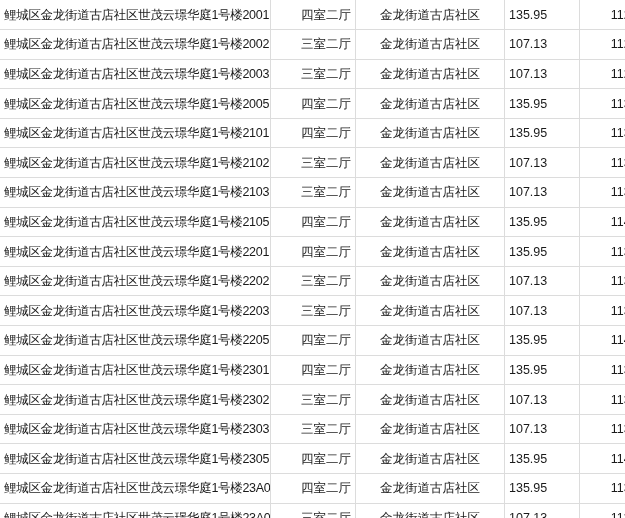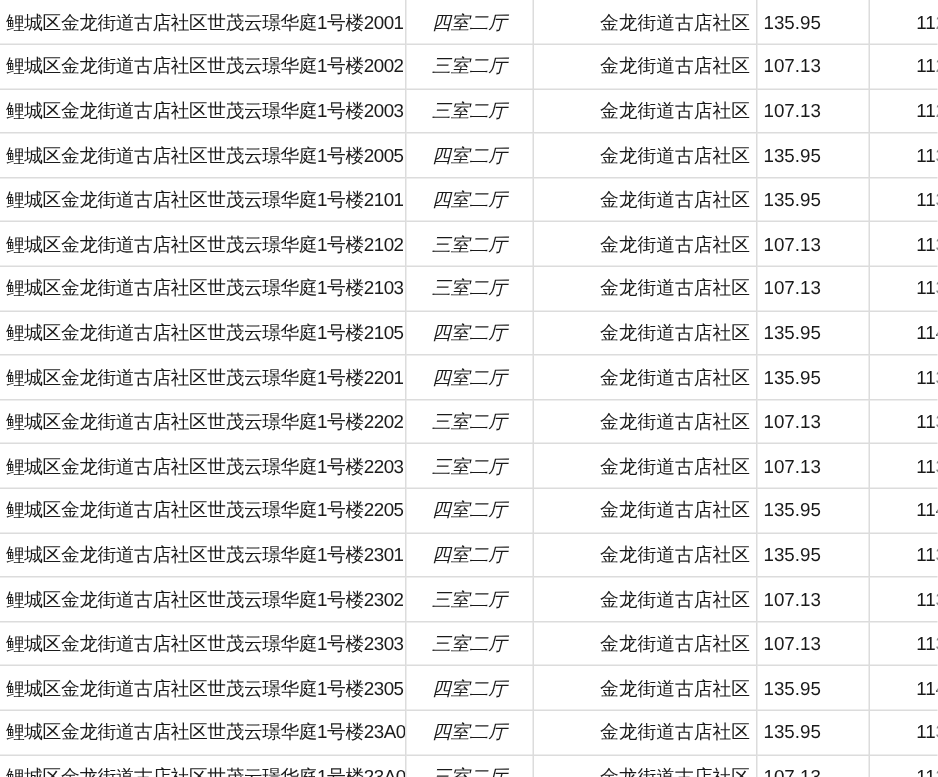--- a/index.html
+++ b/index.html
@@ -36,26 +36,25 @@
     border-right: none;
   }
   .col-address {
     width: 262px;
     text-align: left;
     letter-spacing: -0.3px;
     margin-top: 48px;
   }
   .col-layout {
     width: 76px;
-    text-align: center;
-    font-style: italic;
+    text-align: right;
   }
   .col-community {
     width: 140px;
-    text-align: right;
+    text-align: center;
   }
   .col-area {
     width: 66px;
     text-align: left;
     padding-right: 8px;
   }
   .col-price {
     width: 78px;
     text-align: right;
     padding-right: 10px;

